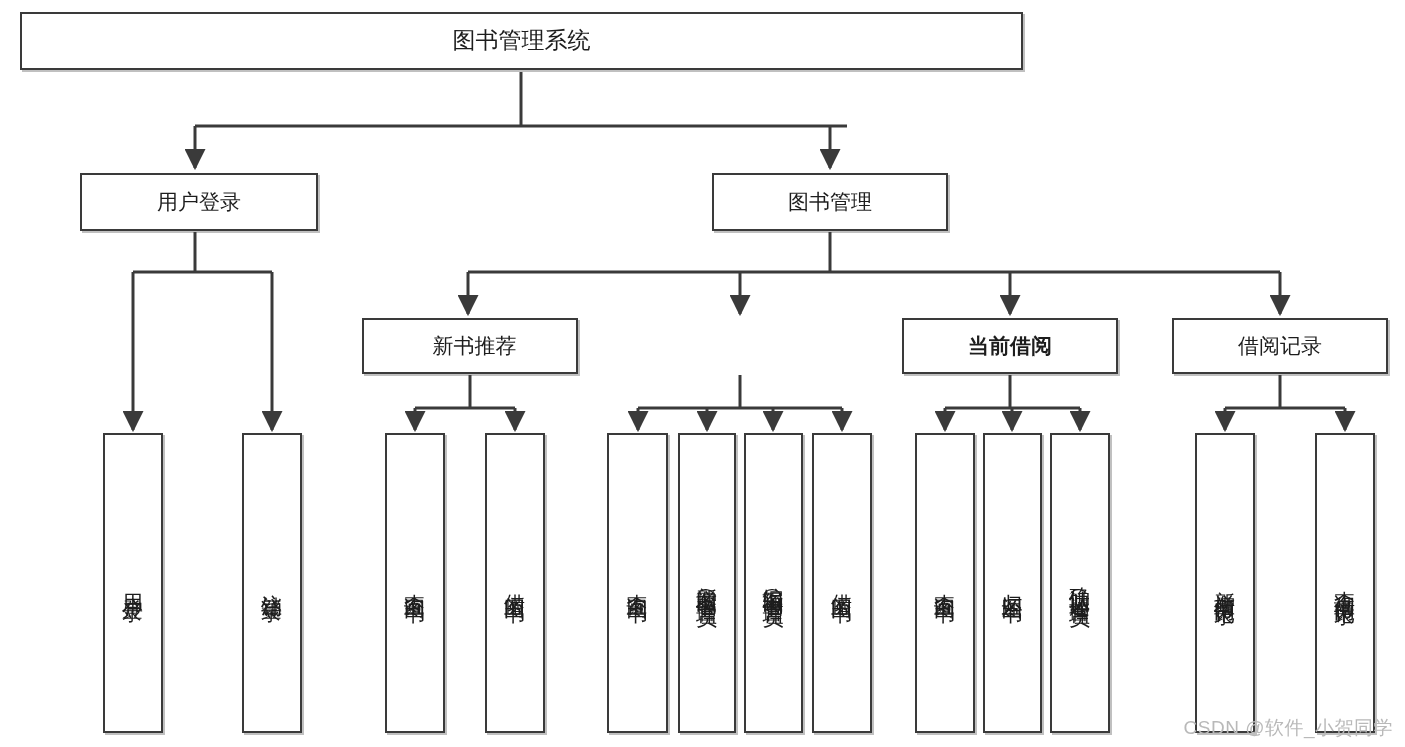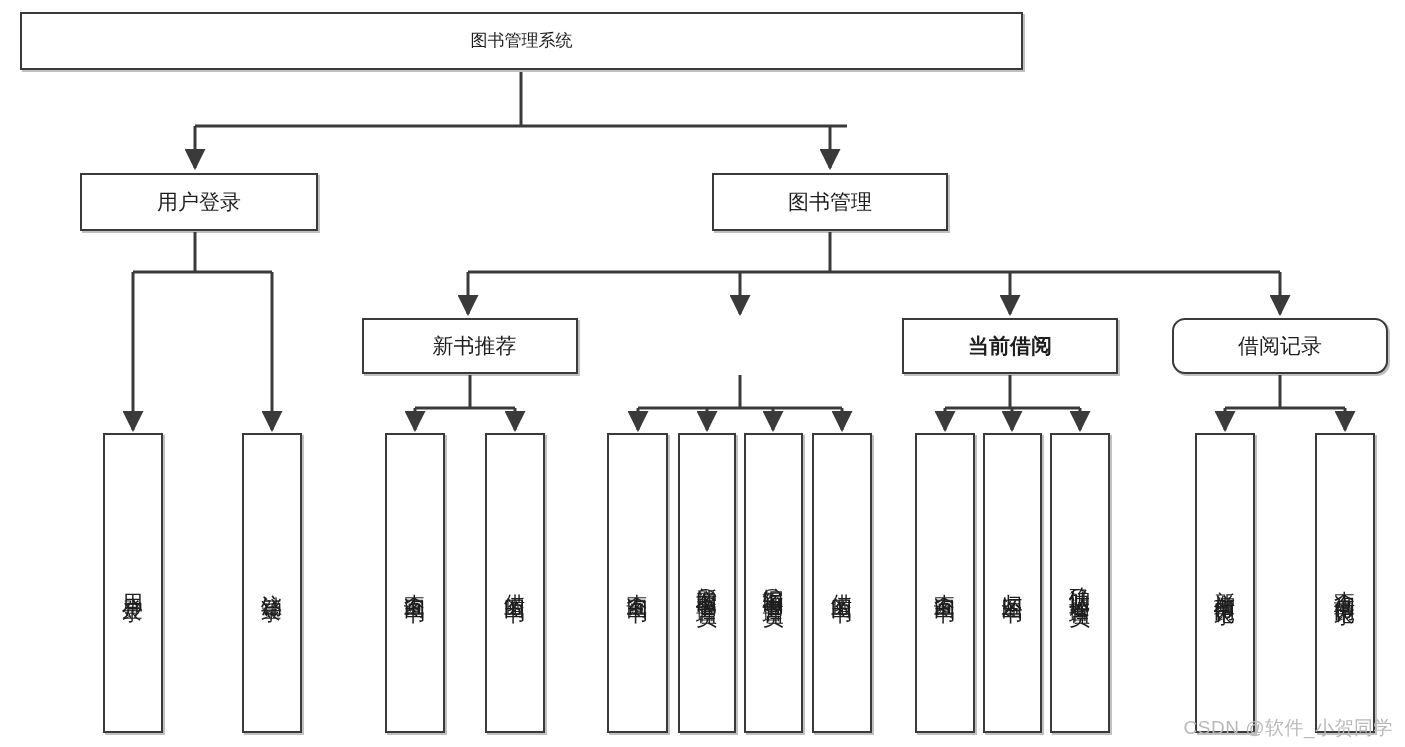--- a/index.html
+++ b/index.html
@@ -41,21 +41,21 @@
     line-height: 1.12;
     z-index: 2;
   }
   .node .label {
     display: block;
     text-align: center;
     white-space: pre;
   }
   
   .node.root {
-    font-size: 17px;
+    font-size: 23px;
   }
   
   .node.branch {
     font-size: 21px;
   }
   
   .node.leaf {
     font-size: 21px;
     padding: 10px 0;
     align-items: center;
@@ -144,21 +144,21 @@
   <div class="node branch" style="left:712px; top:173px; width:236px; height:58px;">
     <span class="label">图书管理</span>
   </div>
 
   <div class="node branch" style="left:362px; top:318px; width:216px; height:56px;padding-left:9px;">
     <span class="label">新书推荐</span>
   </div>
   <div class="node branch" style="left:902px; top:318px; width:216px; height:56px;font-weight:bold;">
     <span class="label">当前借阅</span>
   </div>
-  <div class="node branch" style="left:1172px; top:318px; width:216px; height:56px;border-radius:13px;">
+  <div class="node branch" style="left:1172px; top:318px; width:216px; height:56px;">
     <span class="label">借阅记录</span>
   </div>
 
   <div class="node leaf" style="left:103px; top:433px; width:60px; height:300px;">
     <span class="label">用户登录</span>
   </div>
   <div class="node leaf" style="left:242px; top:433px; width:60px; height:300px;">
     <span class="label">注销登录</span>
   </div>
 

